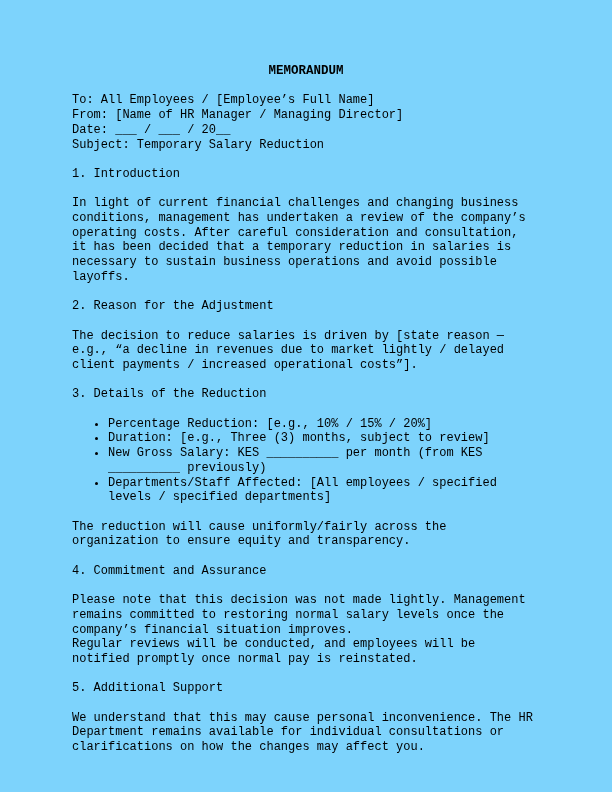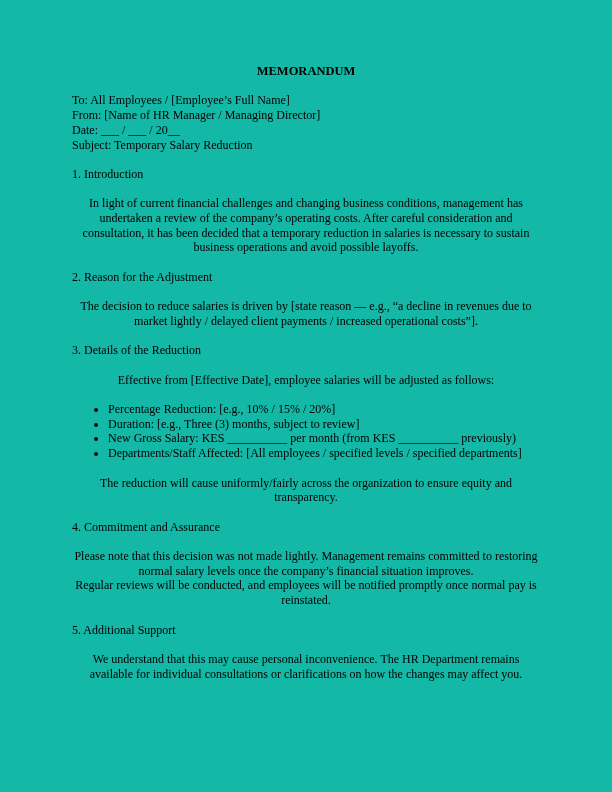--- a/index.html
+++ b/index.html
@@ -4,24 +4,24 @@
 <style>
   html, body {
     margin: 0;
     padding: 0;
     background: #ffffff;
   }
   .page {
     position: relative;
     width: 612px;
     height: 792px;
-    background: #14b8a6;
+    background: #7dd3fc;
     box-sizing: border-box;
     padding: 64px 72px 72px 72px;
-    font-family: Liberation Serif, serif;
+    font-family: Liberation Mono, monospace;
     font-size: 12px;
     line-height: 14.7px;
     color: #000000;
     overflow: hidden;
   }
   .doc-title {
     margin: 0 0 14.7px 0;
     font-size: 12.5px;
     font-weight: bold;
     text-align: center;
@@ -29,21 +29,20 @@
   }
   .meta-block {
     margin: 0 0 14.7px 0;
   }
   p {
     margin: 0;
     padding: 0;
   }
   .block {
     margin: 0 0 14.7px 0;
-    text-align: center;
   }
   .section-heading {
     margin: 0 0 14.7px 0;
     font-weight: normal;
     font-size: 12px;
     line-height: 14.7px;
   }
   ul.bullets {
     margin: 0 0 14.7px 0;
     padding: 0 0 0 36px;
@@ -73,23 +72,20 @@
   <div class="block">
     <p>In light of current financial challenges and changing business conditions, management has undertaken a review of the company’s operating costs. After careful consideration and consultation, it has been decided that a temporary reduction in salaries is necessary to sustain business operations and avoid possible layoffs.</p>
   </div>
 
   <h2 class="section-heading">2. Reason for the Adjustment</h2>
   <div class="block">
     <p>The decision to reduce salaries is driven by [state reason — e.g., “a decline in revenues due to market lightly / delayed client payments / increased operational costs”].</p>
   </div>
 
   <h2 class="section-heading">3. Details of the Reduction</h2>
-  <div class="block">
-    <p>Effective from [Effective Date], employee salaries will be adjusted as follows:</p>
-  </div>
   <ul class="bullets">
     <li>Percentage Reduction: [e.g., 10% / 15% / 20%]</li>
     <li>Duration: [e.g., Three (3) months, subject to review]</li>
     <li>New Gross Salary: KES __________ per month (from KES __________ previously)</li>
     <li>Departments/Staff Affected: [All employees / specified levels / specified departments]</li>
   </ul>
   <div class="block">
     <p>The reduction will cause uniformly/fairly across the organization to ensure equity and transparency.</p>
   </div>
 

